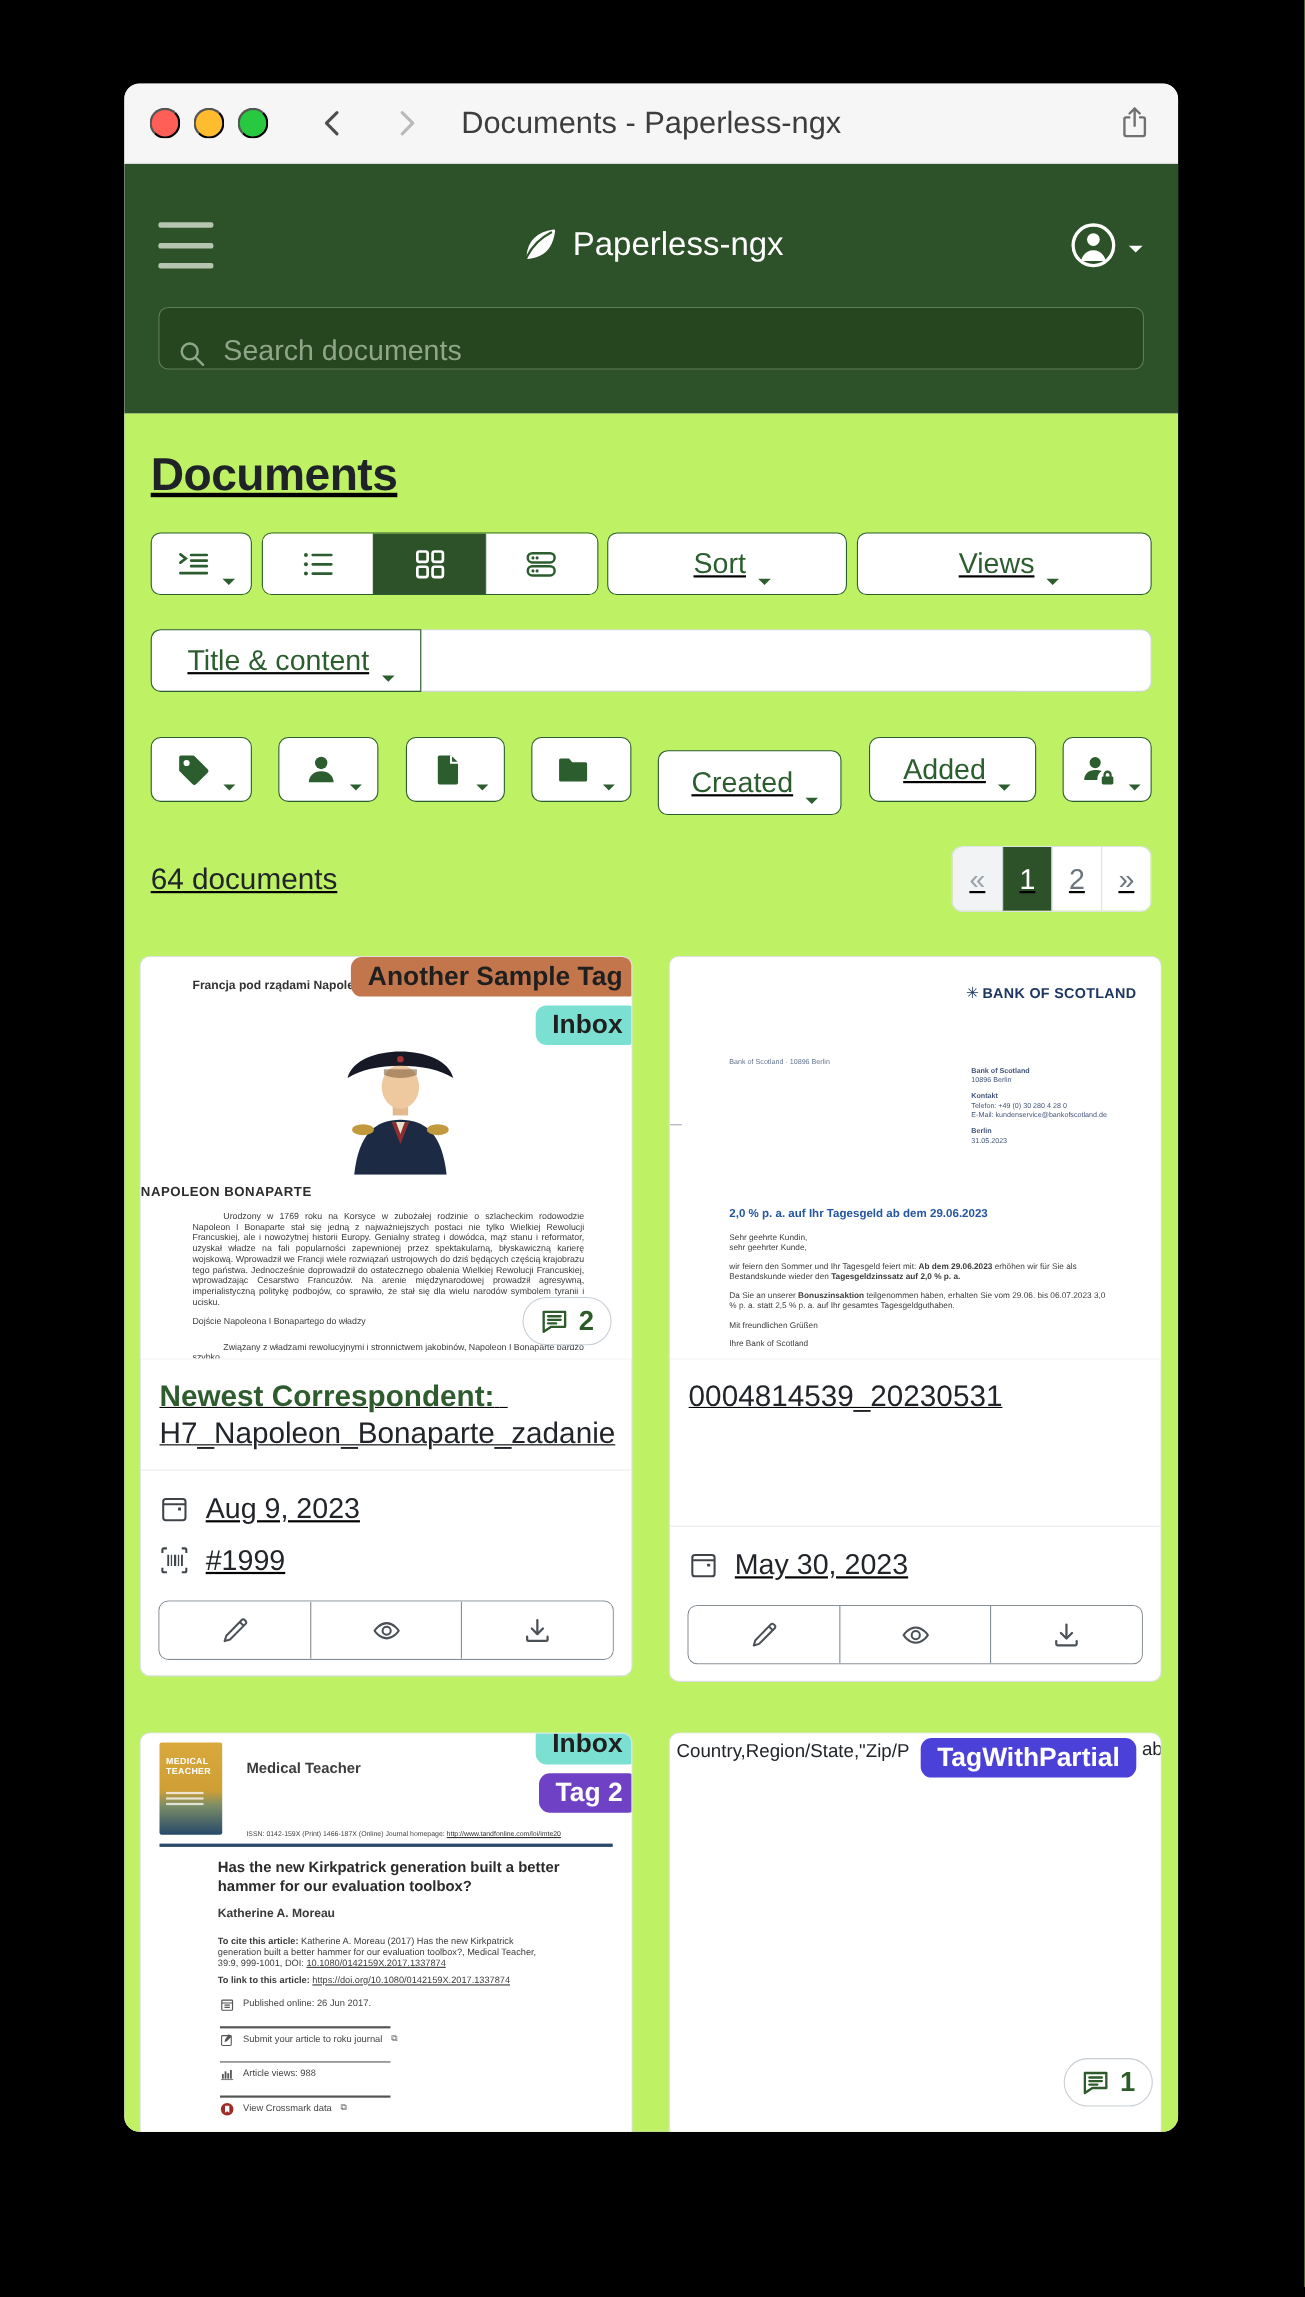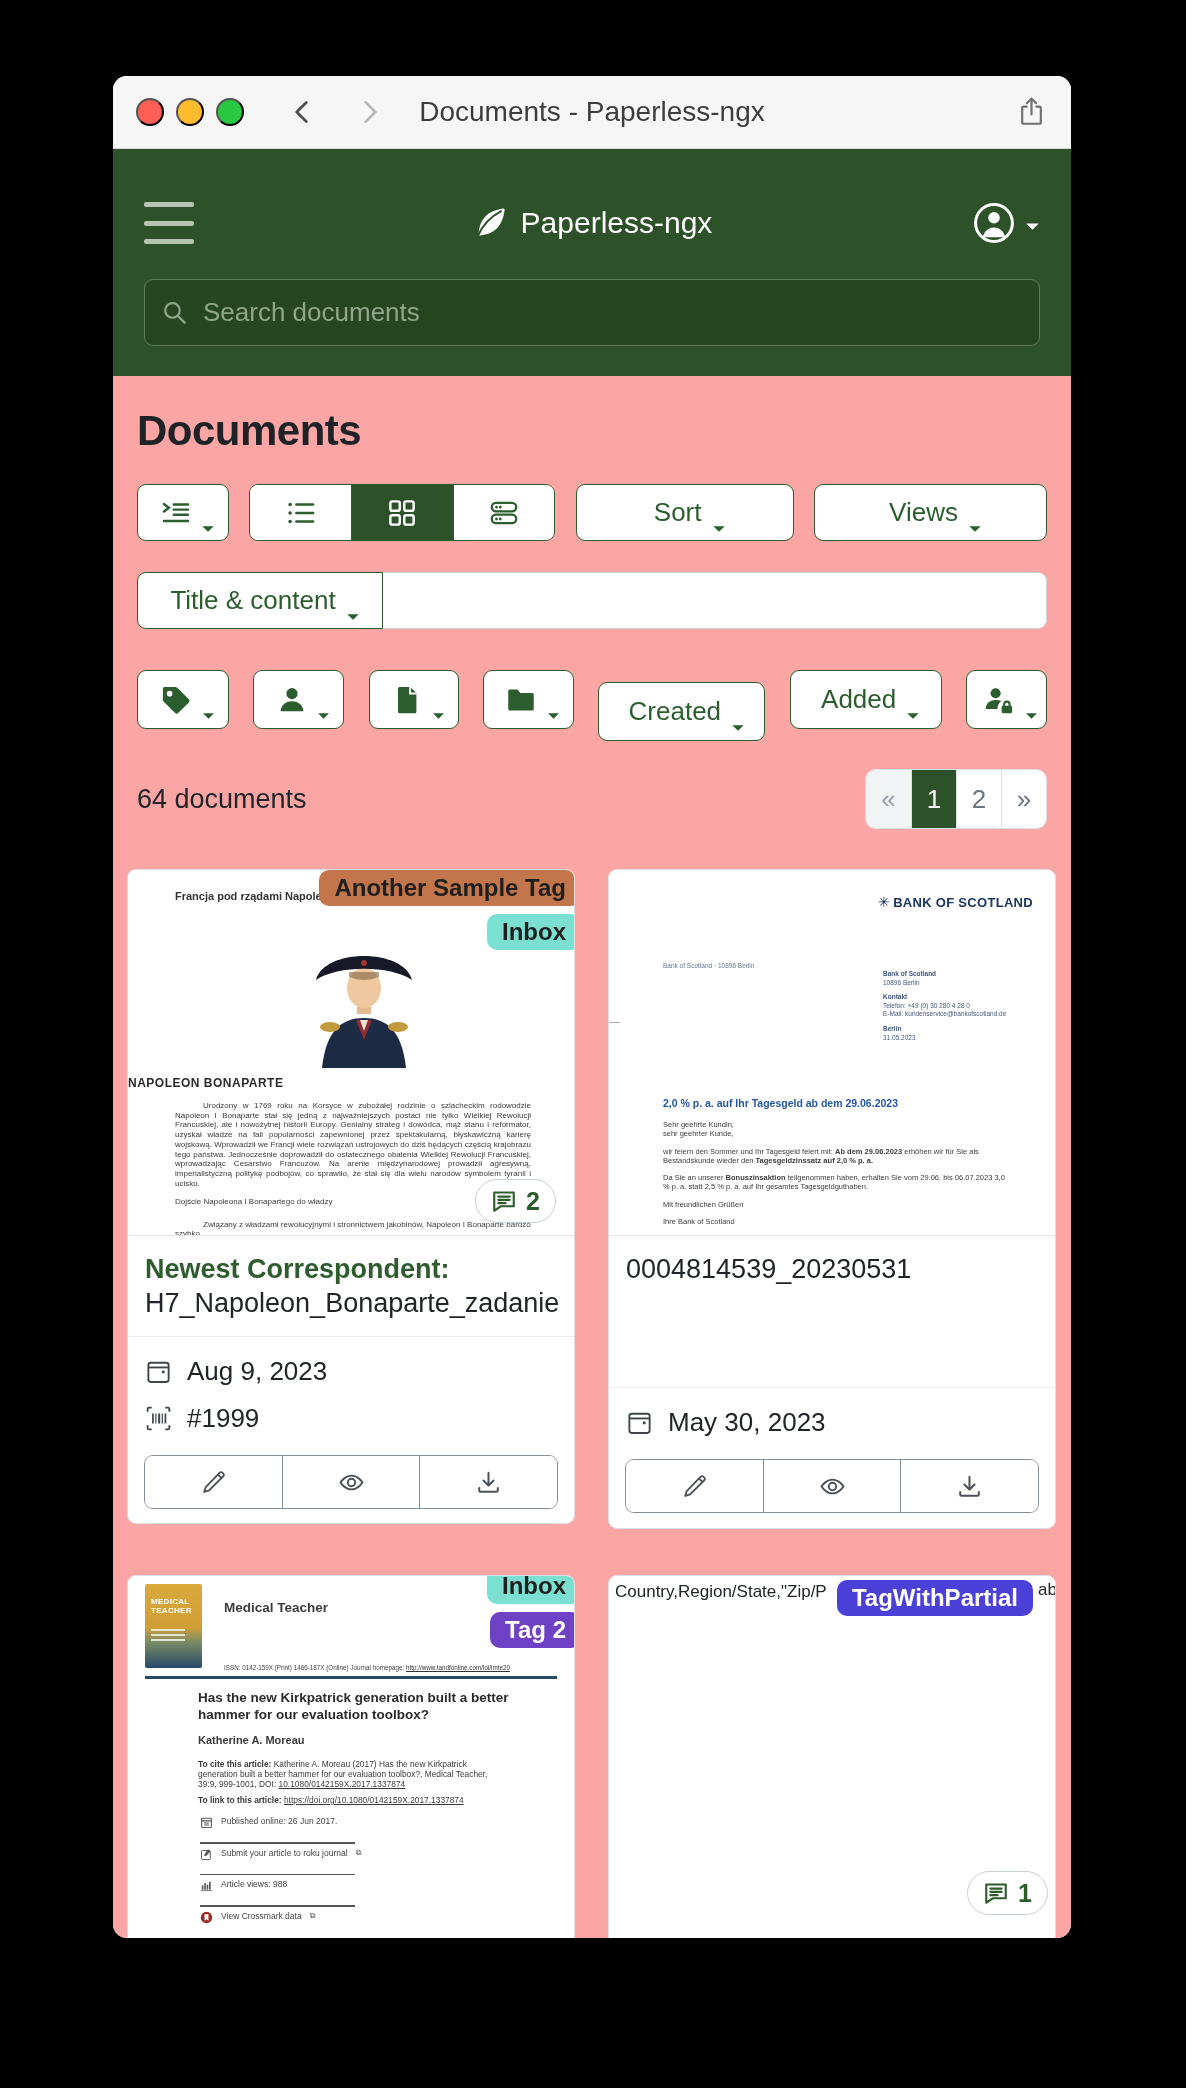--- a/index.html
+++ b/index.html
@@ -24,43 +24,43 @@
   .appheader{height:227px;background:#2d5128;flex:none;padding:0 31px;box-sizing:border-box;}
   .approw{height:64px;margin-top:42px;display:flex;align-items:center;position:relative;}
   .hamburger{width:50px;height:42px;display:flex;flex-direction:column;justify-content:space-between;cursor:pointer;background:none;border:none;padding:0;}
   .hamburger span{display:block;height:5px;border-radius:2px;background:#b5c5af;}
   .brand{position:absolute;left:0;right:0;display:flex;align-items:center;justify-content:center;gap:13px;pointer-events:none;}
   .leaf{width:36px;height:36px;}
   .brandname{color:#fff;font-size:30px;}
   .account{position:absolute;right:0;display:flex;align-items:center;gap:9px;cursor:pointer;background:none;border:none;padding:0;}
   .avatar{width:44px;height:44px;}
   .caret-w{width:15px;height:9px;color:#fff;}
-  .searchwrap{margin-top:24px;height:67px;background:#264620;border:1px solid #5f7c58;border-radius:9px;
-              display:flex;align-items:center;padding:0 16px;box-sizing:border-box;}
+  .searchwrap{margin-top:24px;height:57px;background:#264620;border:1px solid #5f7c58;border-radius:9px;
+              display:flex;align-items:flex-end;padding:0 16px;box-sizing:border-box;}
   .searchwrap .mag{width:27px;height:27px;color:#8fa689;flex:none;}
   .searchwrap input{flex:1;background:transparent;border:none;outline:none;color:#d9e4d5;
                     font-size:26px;margin-left:13px;font-family:inherit;}
   .searchwrap input::placeholder{color:#8fa689;opacity:1;}
   
-  .content{flex:1;background:#fca5a5;padding:0 24px;box-sizing:border-box;overflow:hidden;}
+  .content{flex:1;background:#bef264;padding:0 24px;box-sizing:border-box;overflow:hidden;text-decoration:underline;}
   h1.pagetitle{margin:30px 0 0;font-size:42px;line-height:50px;font-weight:600;color:#1f2327;letter-spacing:-.5px;}
   .row{display:flex;}
   .greenbtn{border:1.5px solid #2b5d2e;color:#2b5d2e;background:#fff;border-radius:9px;
             display:flex;align-items:center;justify-content:center;gap:10px;cursor:pointer;
             font-size:26px;font-family:inherit;box-sizing:border-box;padding-left:16px;}
   .caret-g{width:14px;height:8px;color:#2b5d2e;flex:none;}
   .toolbar{margin-top:28px;height:57px;justify-content:space-between;align-items:stretch;}
   .btn-select{width:92px;}
   .viewgroup{width:306px;display:flex;border:1.5px solid #2b5d2e;border-radius:9px;overflow:hidden;box-sizing:border-box;}
   .viewgroup .seg{flex:1;display:flex;align-items:center;justify-content:center;background:#fff;color:#2b5d2e;border:none;cursor:pointer;padding:0;}
   .viewgroup .seg + .seg{border-left:1.5px solid #2b5d2e;}
   .viewgroup .seg.active{background:#2d5128;color:#fff;}
   .seg svg,.btn-select svg.main{width:30px;height:30px;}
   .btn-sort{width:218px;}
-  .btn-views{width:233px;}
+  .btn-views{width:268px;}
   .fieldrow{margin-top:31px;height:57px;}
   .btn-field{width:246px;border-radius:9px 0 0 9px;z-index:1;}
   .fieldinput{flex:1;border:1px solid #ced4da;border-left:none;border-radius:0 9px 9px 0;
               font-size:26px;padding:0 18px;color:#212529;outline:none;font-family:inherit;}
   .filterrow{margin-top:41px;height:59px;justify-content:space-between;}
   .fbtn{height:59px;}
   .fbtn svg.main{width:30px;height:30px;}
   .fb-tag{width:92px;}.fb-person{width:91px;}.fb-file{width:90px;}.fb-folder{width:91px;}
   .fb-created{width:167px;margin-top:12px;}.fb-added{width:152px;}.fb-perm{width:81px;}
   .countrow{margin-top:40px;align-items:center;justify-content:space-between;height:60px;}

